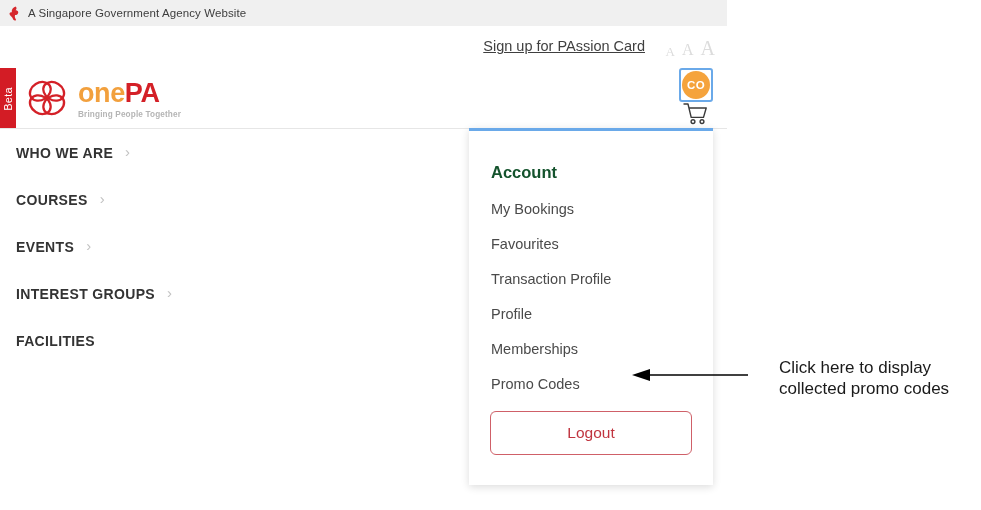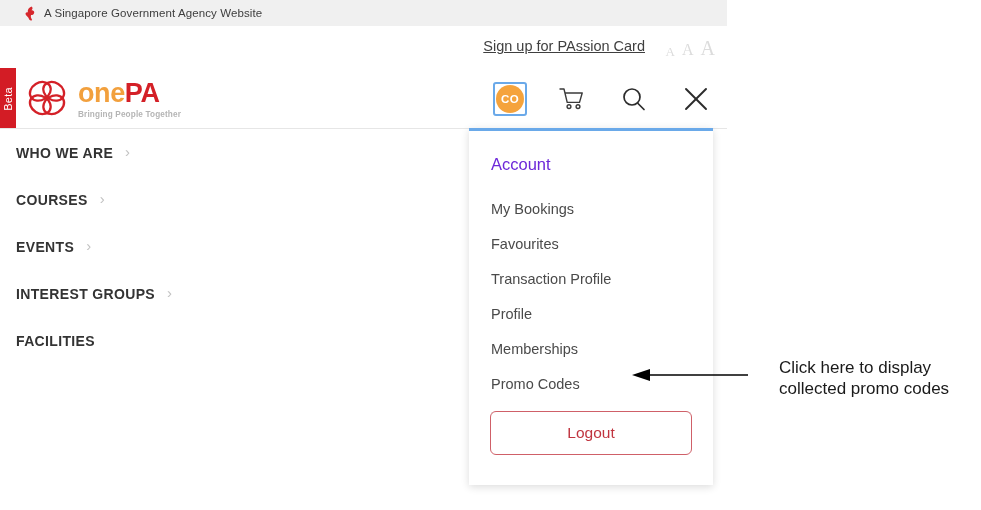--- a/index.html
+++ b/index.html
@@ -28,21 +28,21 @@
   
   .gov-bar {
     position: absolute;
     left: 0;
     top: 0;
     width: 727px;
     height: 26px;
     background: #f0f0f0;
     display: flex;
     align-items: center;
-    padding-left: 24px;
+    padding-left: 8px;
     box-sizing: border-box;
   }
   .gov-lion {
     width: 13px;
     height: 15px;
     margin-right: 7px;
     flex: none;
     display: block;
   }
   .gov-text {
@@ -151,20 +151,21 @@
   }
 
   
   .header-icons {
     position: absolute;
     right: 0;
     top: 0;
     height: 61px;
     display: flex;
     align-items: center;
+    flex-direction: column;
   }
   .icon-btn {
     width: 62px;
     height: 61px;
     display: flex;
     align-items: center;
     justify-content: center;
     cursor: pointer;
   }
   .avatar-btn {
@@ -236,24 +237,24 @@
     width: 244px;
     height: 357px;
     background: #ffffff;
     border-top: 3px solid #6aa9e9;
     box-shadow: 0 2px 8px rgba(0,0,0,0.14);
     box-sizing: border-box;
   }
   .dd-title {
     position: absolute;
     left: 22px;
-    top: 24px;
+    top: 32px;
     font-size: 16.5px;
-    font-weight: normal;
-    color: #6d28d9;
+    font-weight: bold;
+    color: #14532d;
   }
   .dd-list {
     position: absolute;
     left: 0;
     top: 60px;
     width: 100%;
   }
   .dd-item {
     font-size: 14.5px;
     color: #4a4a4a;

